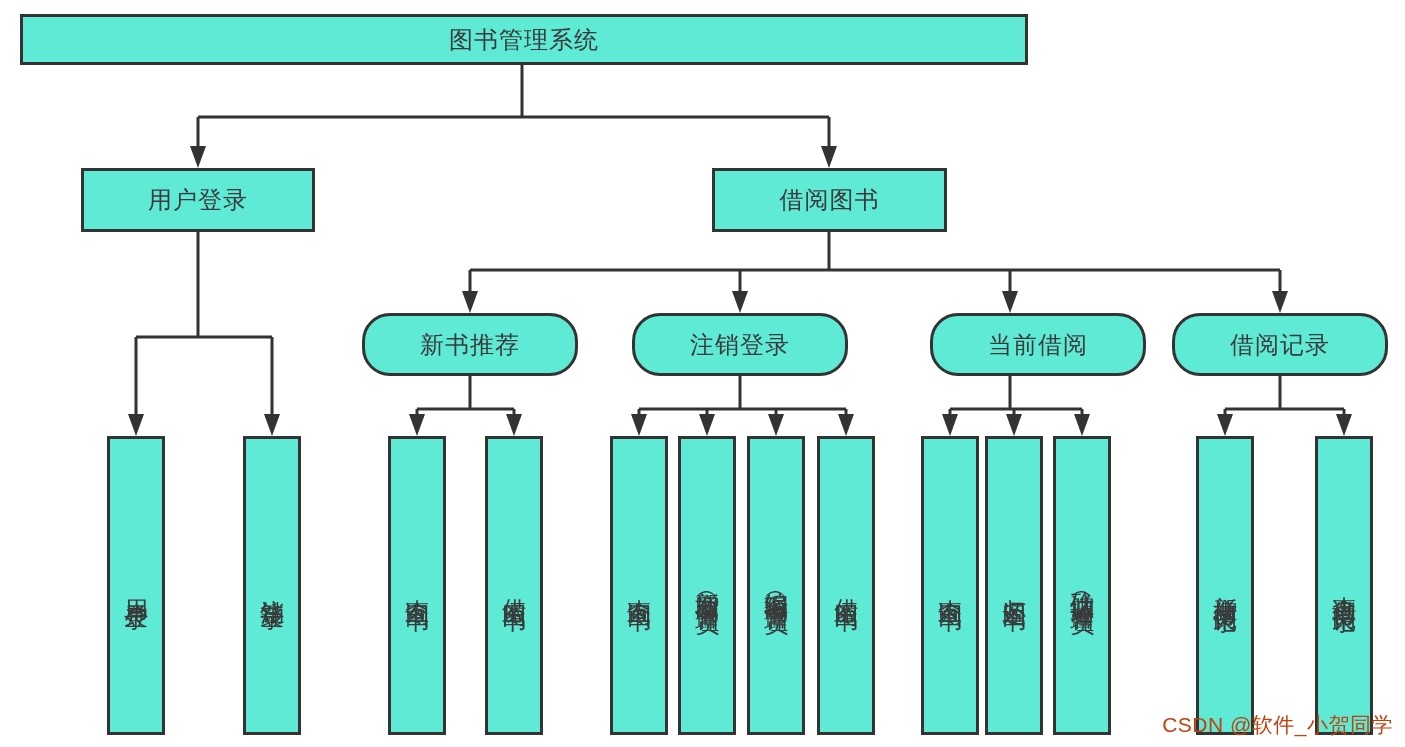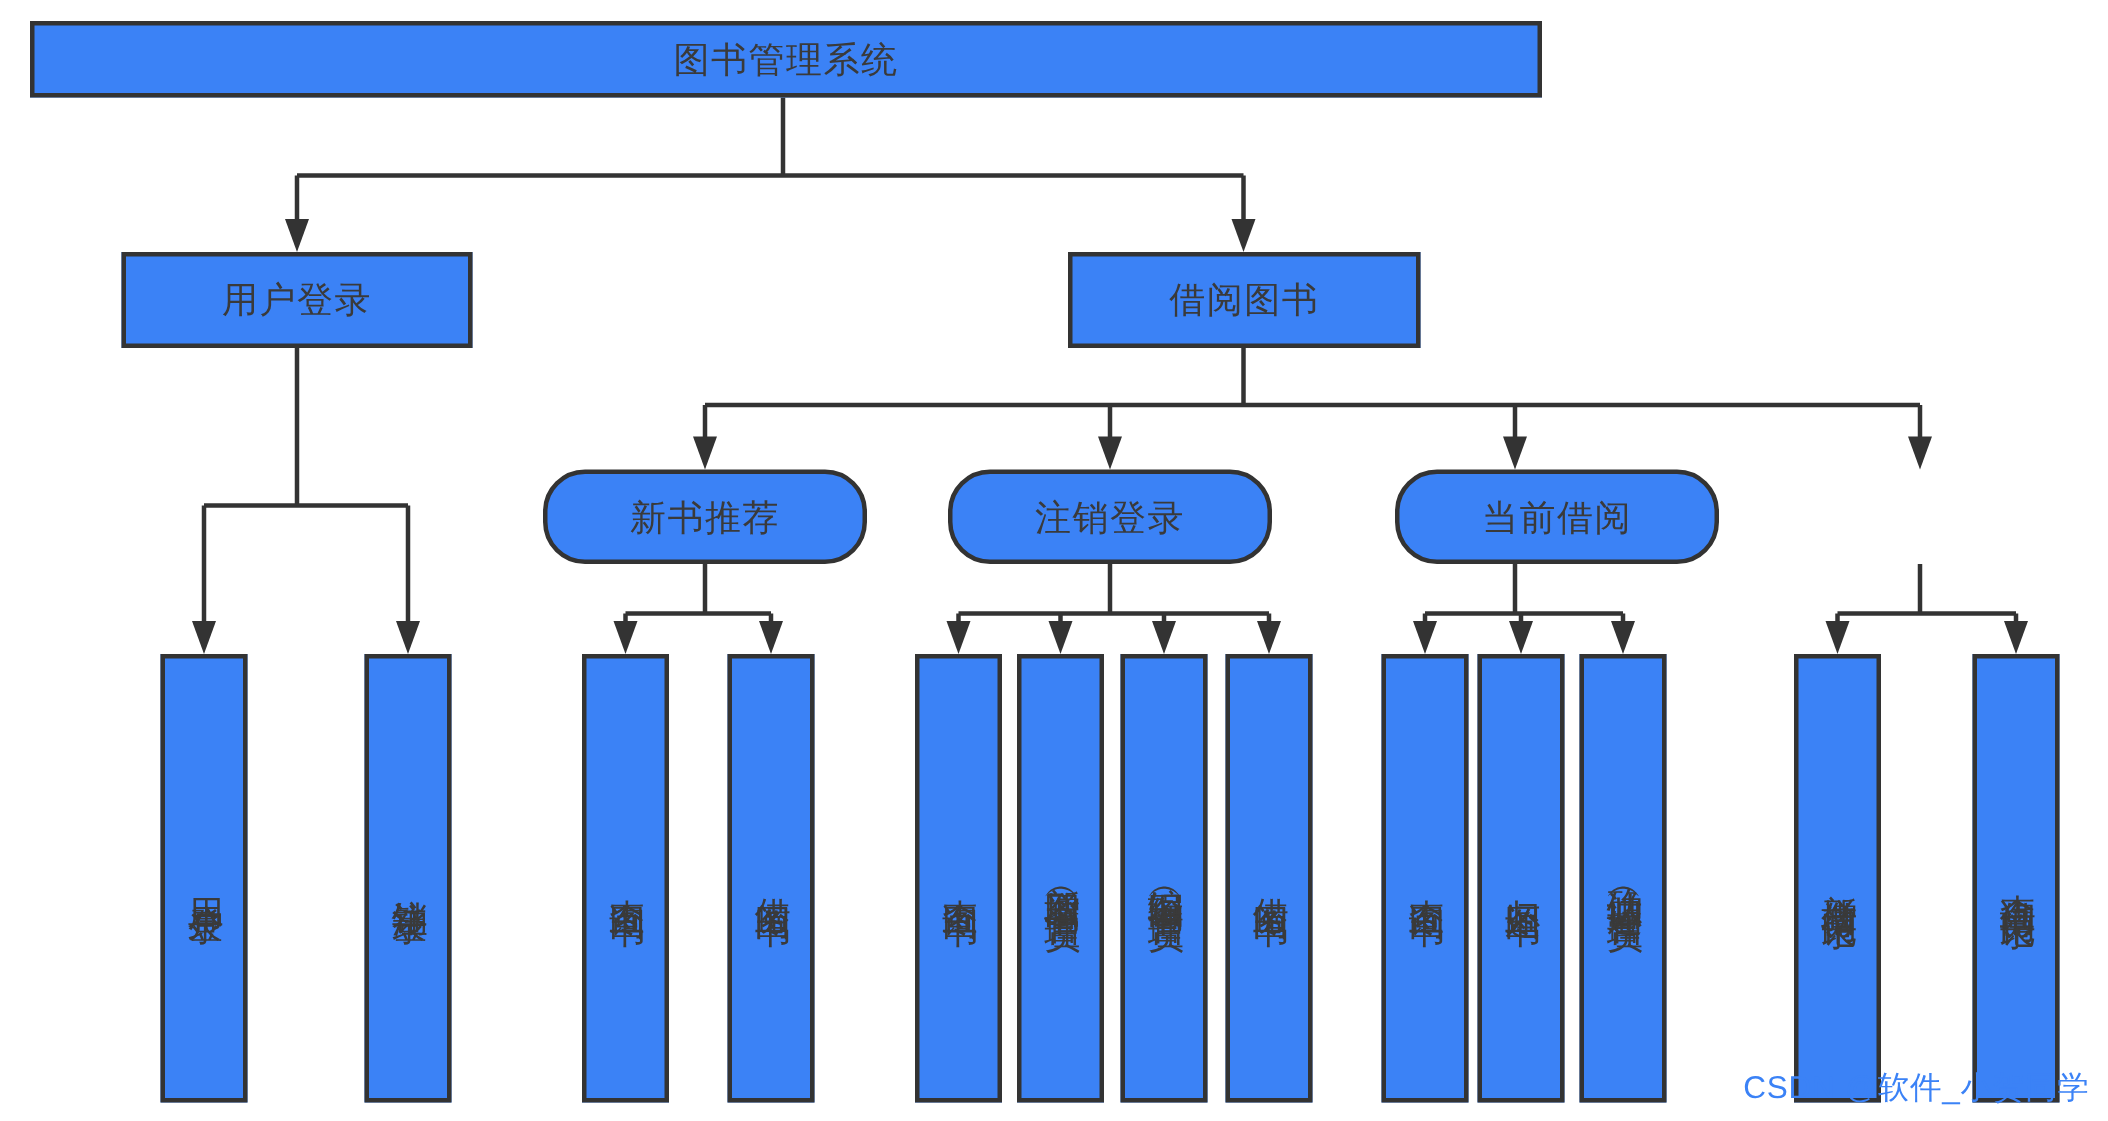--- a/index.html
+++ b/index.html
@@ -4,36 +4,36 @@
 <style>
   html,body{margin:0;padding:0;}
   body{
     width:1405px;height:747px;position:relative;overflow:hidden;
     background:#ffffff;
     font-family:"Liberation Sans",sans-serif;
   }
   .stage{position:absolute;inset:0;width:1405px;height:747px;}
   svg.connectors{position:absolute;left:0;top:0;z-index:0;pointer-events:none;}
   .box{
-    position:absolute;background:#3b82f6;border:3px solid #333333;
+    position:absolute;background:#5eead4;border:3px solid #333333;
     box-sizing:border-box;display:flex;align-items:center;justify-content:center;
     color:#3a3a3a;z-index:1;
   }
   .hlabel{font-size:24px;letter-spacing:1px;white-space:nowrap;}
   .root-box{left:20px;top:14px;width:1008px;height:51px;}
   .lvl2-box{top:168px;height:64px;}
   .lvl3-box{top:313px;height:63px;width:216px;border-radius:28px;}
   .vbox{top:436px;height:299px;width:58px;}
   .vlbl{
     writing-mode:vertical-rl;text-orientation:mixed;
     font-size:24px;line-height:1.1;letter-spacing:3px;
   }
   .watermark{
     position:absolute;right:12px;bottom:8px;z-index:5;
-    font-size:21px;color:#3b82f6;letter-spacing:0.5px;white-space:nowrap;
+    font-size:21px;color:#c2410c;letter-spacing:0.5px;white-space:nowrap;
   }
 </style>
 </head>
 <body>
 
 <div class="stage">
 
   <svg class="connectors" width="1405" height="747" viewBox="0 0 1405 747">
     <g stroke="#333333" stroke-width="3" fill="none">
 
@@ -113,20 +113,23 @@
 
   <div class="box lvl3-box" style="left:362px;">
     <span class="hlabel">新书推荐</span>
   </div>
   <div class="box lvl3-box" style="left:632px;">
     <span class="hlabel">注销登录</span>
   </div>
   <div class="box lvl3-box" style="left:902px;margin-left:28px;">
     <span class="hlabel">当前借阅</span>
   </div>
+  <div class="box lvl3-box" style="left:1172px;">
+    <span class="hlabel">借阅记录</span>
+  </div>
 
   <div class="box vbox" style="left:107px;">
     <span class="vlbl">用户登录</span>
   </div>
   <div class="box vbox" style="left:243px;">
     <span class="vlbl">注销登录</span>
   </div>
 
   <div class="box vbox" style="left:388px;">
     <span class="vlbl">查询图书</span>

